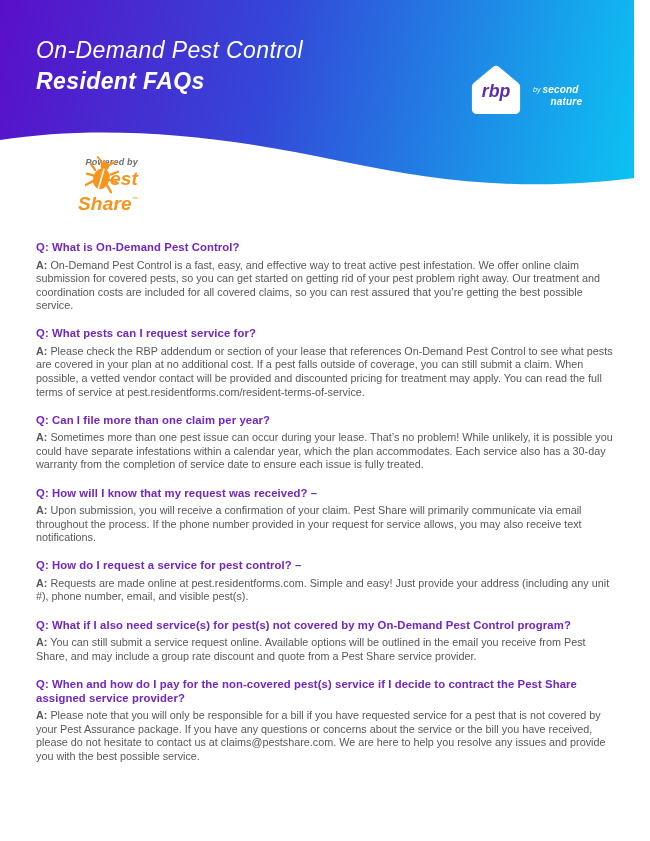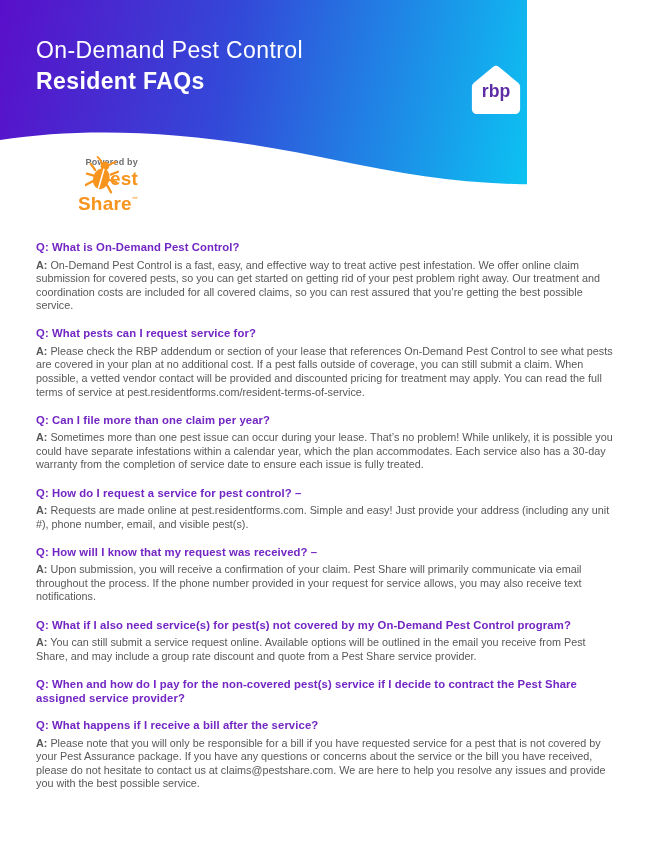--- a/index.html
+++ b/index.html
@@ -7,33 +7,34 @@
   body {
     width: 650px; height: 841px;
     background: #ffffff;
     font-family: "Liberation Sans", "DejaVu Sans", sans-serif;
     overflow: hidden;
   }
 
   
   .hero {
     position: relative;
-    width: 527px; height: 232px;
+    width: 634px; height: 232px;
     background: linear-gradient(102deg, #5a0fc9 0%, #3348d8 42%, #0bc6f3 100%);
+    font-style: italic;
   }
   .hero-titles { position: absolute; left: 36px; top: 37px; color: #ffffff; }
   .title-line1 { font-size: 23px; font-weight: 400; letter-spacing: 0.4px; }
   .title-line2 { font-size: 23px; font-weight: 700; letter-spacing: 0.4px; margin-top: 4px; }
 
   .rbp-lockup { position: absolute; left: 466px; top: 60px; display: flex; align-items: center; }
   .rbp-badge { width: 60px; height: 60px; }
   .sn-lockup { display: flex; margin-left: 7px; color: #ffffff; }
   .sn-by { font-size: 7px; font-weight: 400; margin-top: 13px; margin-right: 2px; opacity: 0.95; }
   .sn-words { font-weight: 700; font-size: 10px; line-height: 11.5px; letter-spacing: 0.2px; margin-top: 11px; }
-  .sn-line2 { display: block; margin-left: 0; }
+  .sn-line2 { display: block; margin-left: 8px; }
 
   .wave { position: absolute; left: 0; bottom: 0; width: 650px; height: 107px; display: block; }
 
   
   .powered { position: absolute; left: 28px; top: 157px; width: 110px; text-align: right; }
   .powered-label { display: block; color: #6d6e70; font-size: 9px; font-weight: 600; letter-spacing: 0.2px; margin-left: 2px; }
   .ps-words { color: #f7941e; font-weight: 800; font-size: 19px; line-height: 20px; letter-spacing: 0.2px; margin-top: 2px; }
   .ps-line2 { display: block; margin-left: 15px; }
   .ps-tm { font-size: 6px; vertical-align: 9px; }
   .beetle { position: absolute; left: 57px; top: -1px; width: 34px; height: 40px; }
@@ -114,33 +115,32 @@
     </section>
     <section class="faq-item">
       <h2>Q: What pests can I request service for?</h2>
       <p><b>A:</b> <span>Please check the RBP addendum or section of your lease that references On-Demand Pest Control to see what pests are covered in your plan at no additional cost. If a pest falls outside of coverage, you can still submit a claim. When possible, a vetted vendor contact will be provided and discounted pricing for treatment may apply. You can read the full terms of service at pest.residentforms.com/resident-terms-of-service.</span></p>
     </section>
     <section class="faq-item">
       <h2>Q: Can I file more than one claim per year?</h2>
       <p><b>A:</b> <span>Sometimes more than one pest issue can occur during your lease. That’s no problem! While unlikely, it is possible you could have separate infestations within a calendar year, which the plan accommodates. Each service also has a 30-day warranty from the completion of service date to ensure each issue is fully treated.</span></p>
     </section>
     <section class="faq-item">
+      <h2>Q: How will I know that my request was received? –</h2>
+      <p><b>A:</b> <span>Upon submission, you will receive a confirmation of your claim. Pest Share will primarily communicate via email throughout the process. If the phone number provided in your request for service allows, you may also receive text notifications.</span></p>
+    </section>
+    <section class="faq-item">
       <h2>Q: How do I request a service for pest control? –</h2>
       <p><b>A:</b> <span>Requests are made online at pest.residentforms.com. Simple and easy! Just provide your address (including any unit #), phone number, email, and visible pest(s).</span></p>
-    </section>
-    <section class="faq-item">
-      <h2>Q: How will I know that my request was received? –</h2>
-      <p><b>A:</b> <span>Upon submission, you will receive a confirmation of your claim. Pest Share will primarily communicate via email throughout the process. If the phone number provided in your request for service allows, you may also receive text notifications.</span></p>
     </section>
     <section class="faq-item">
       <h2>Q: What if I also need service(s) for pest(s) not covered by my On-Demand Pest Control program?</h2>
       <p><b>A:</b> <span>You can still submit a service request online. Available options will be outlined in the email you receive from Pest Share, and may include a group rate discount and quote from a Pest Share service provider.</span></p>
     </section>
     <section class="faq-item">
       <h2>Q: When and how do I pay for the non-covered pest(s) service if I decide to contract the Pest Share assigned service provider?</h2>
     </section>
     <section class="faq-item">
-      <h2>Q: What happens if I receive a bill after the service?</h2>
       <p><b>A:</b> <span>Please note that you will only be responsible for a bill if you have requested service for a pest that is not covered by your Pest Assurance package. If you have any questions or concerns about the service or the bill you have received, please do not hesitate to contact us at claims@pestshare.com. We are here to help you resolve any issues and provide you with the best possible service.</span></p>
     </section>
   </main>
 
 </div>
 
 </body></html>

